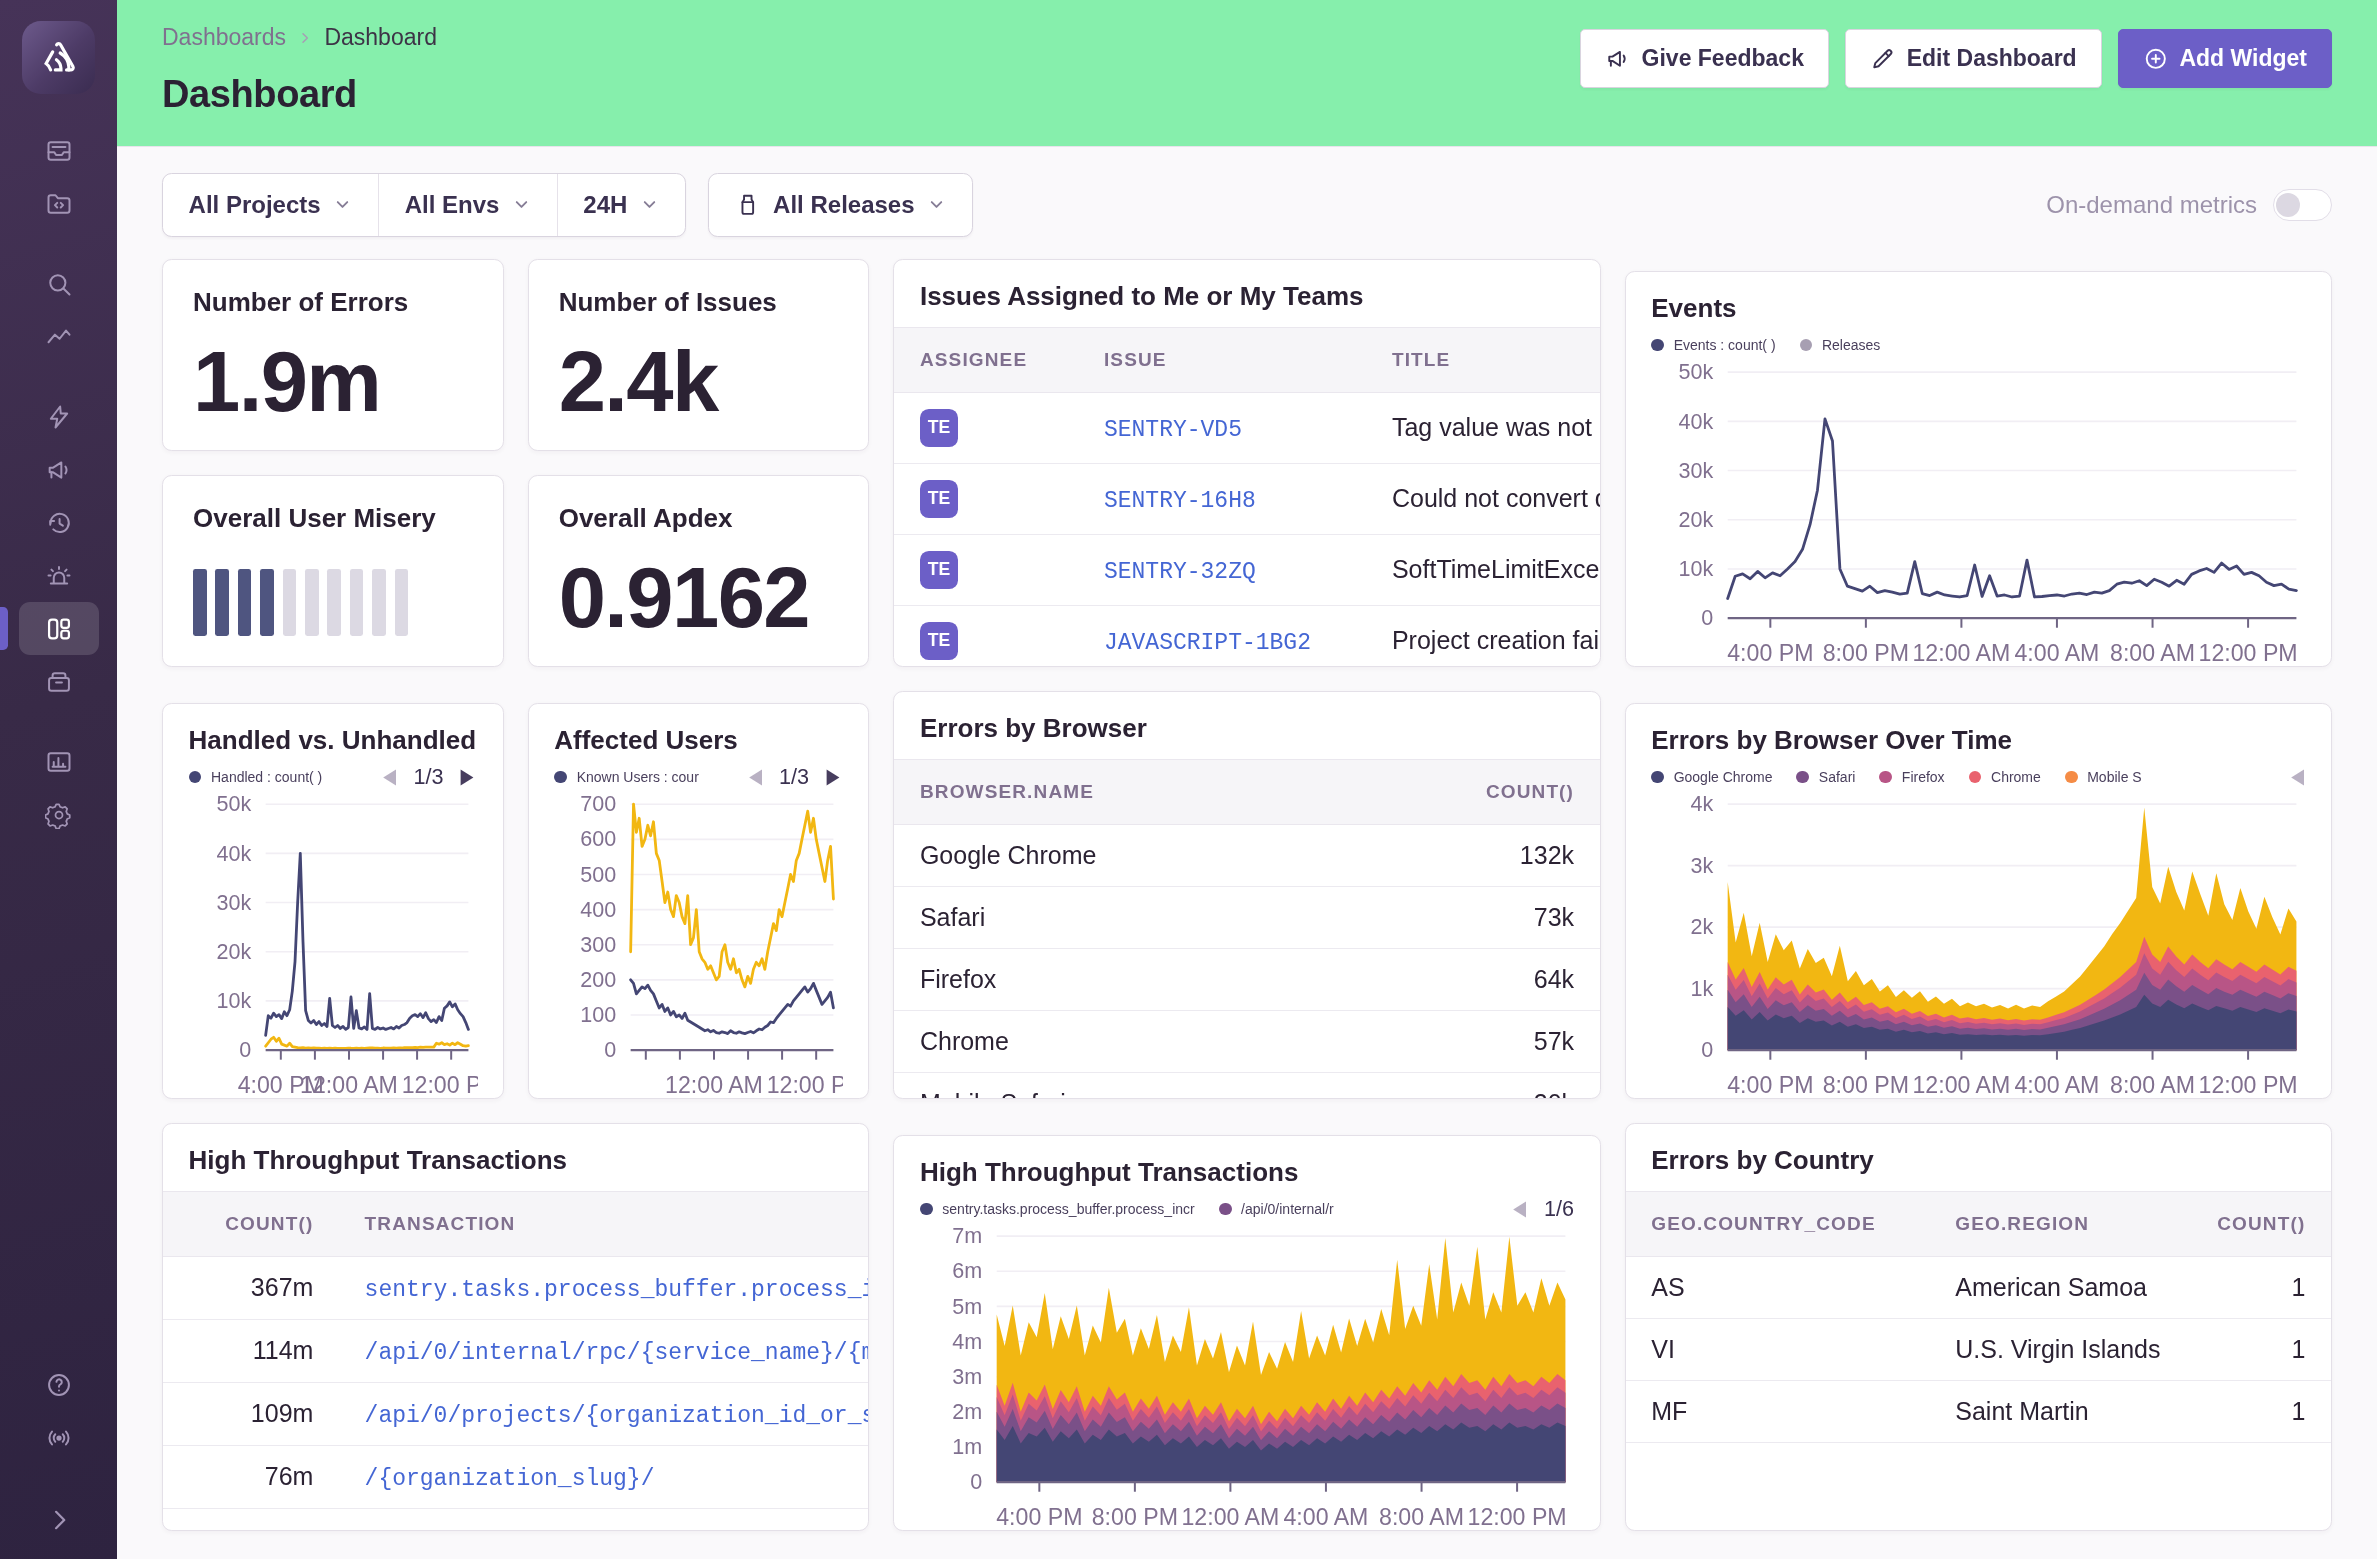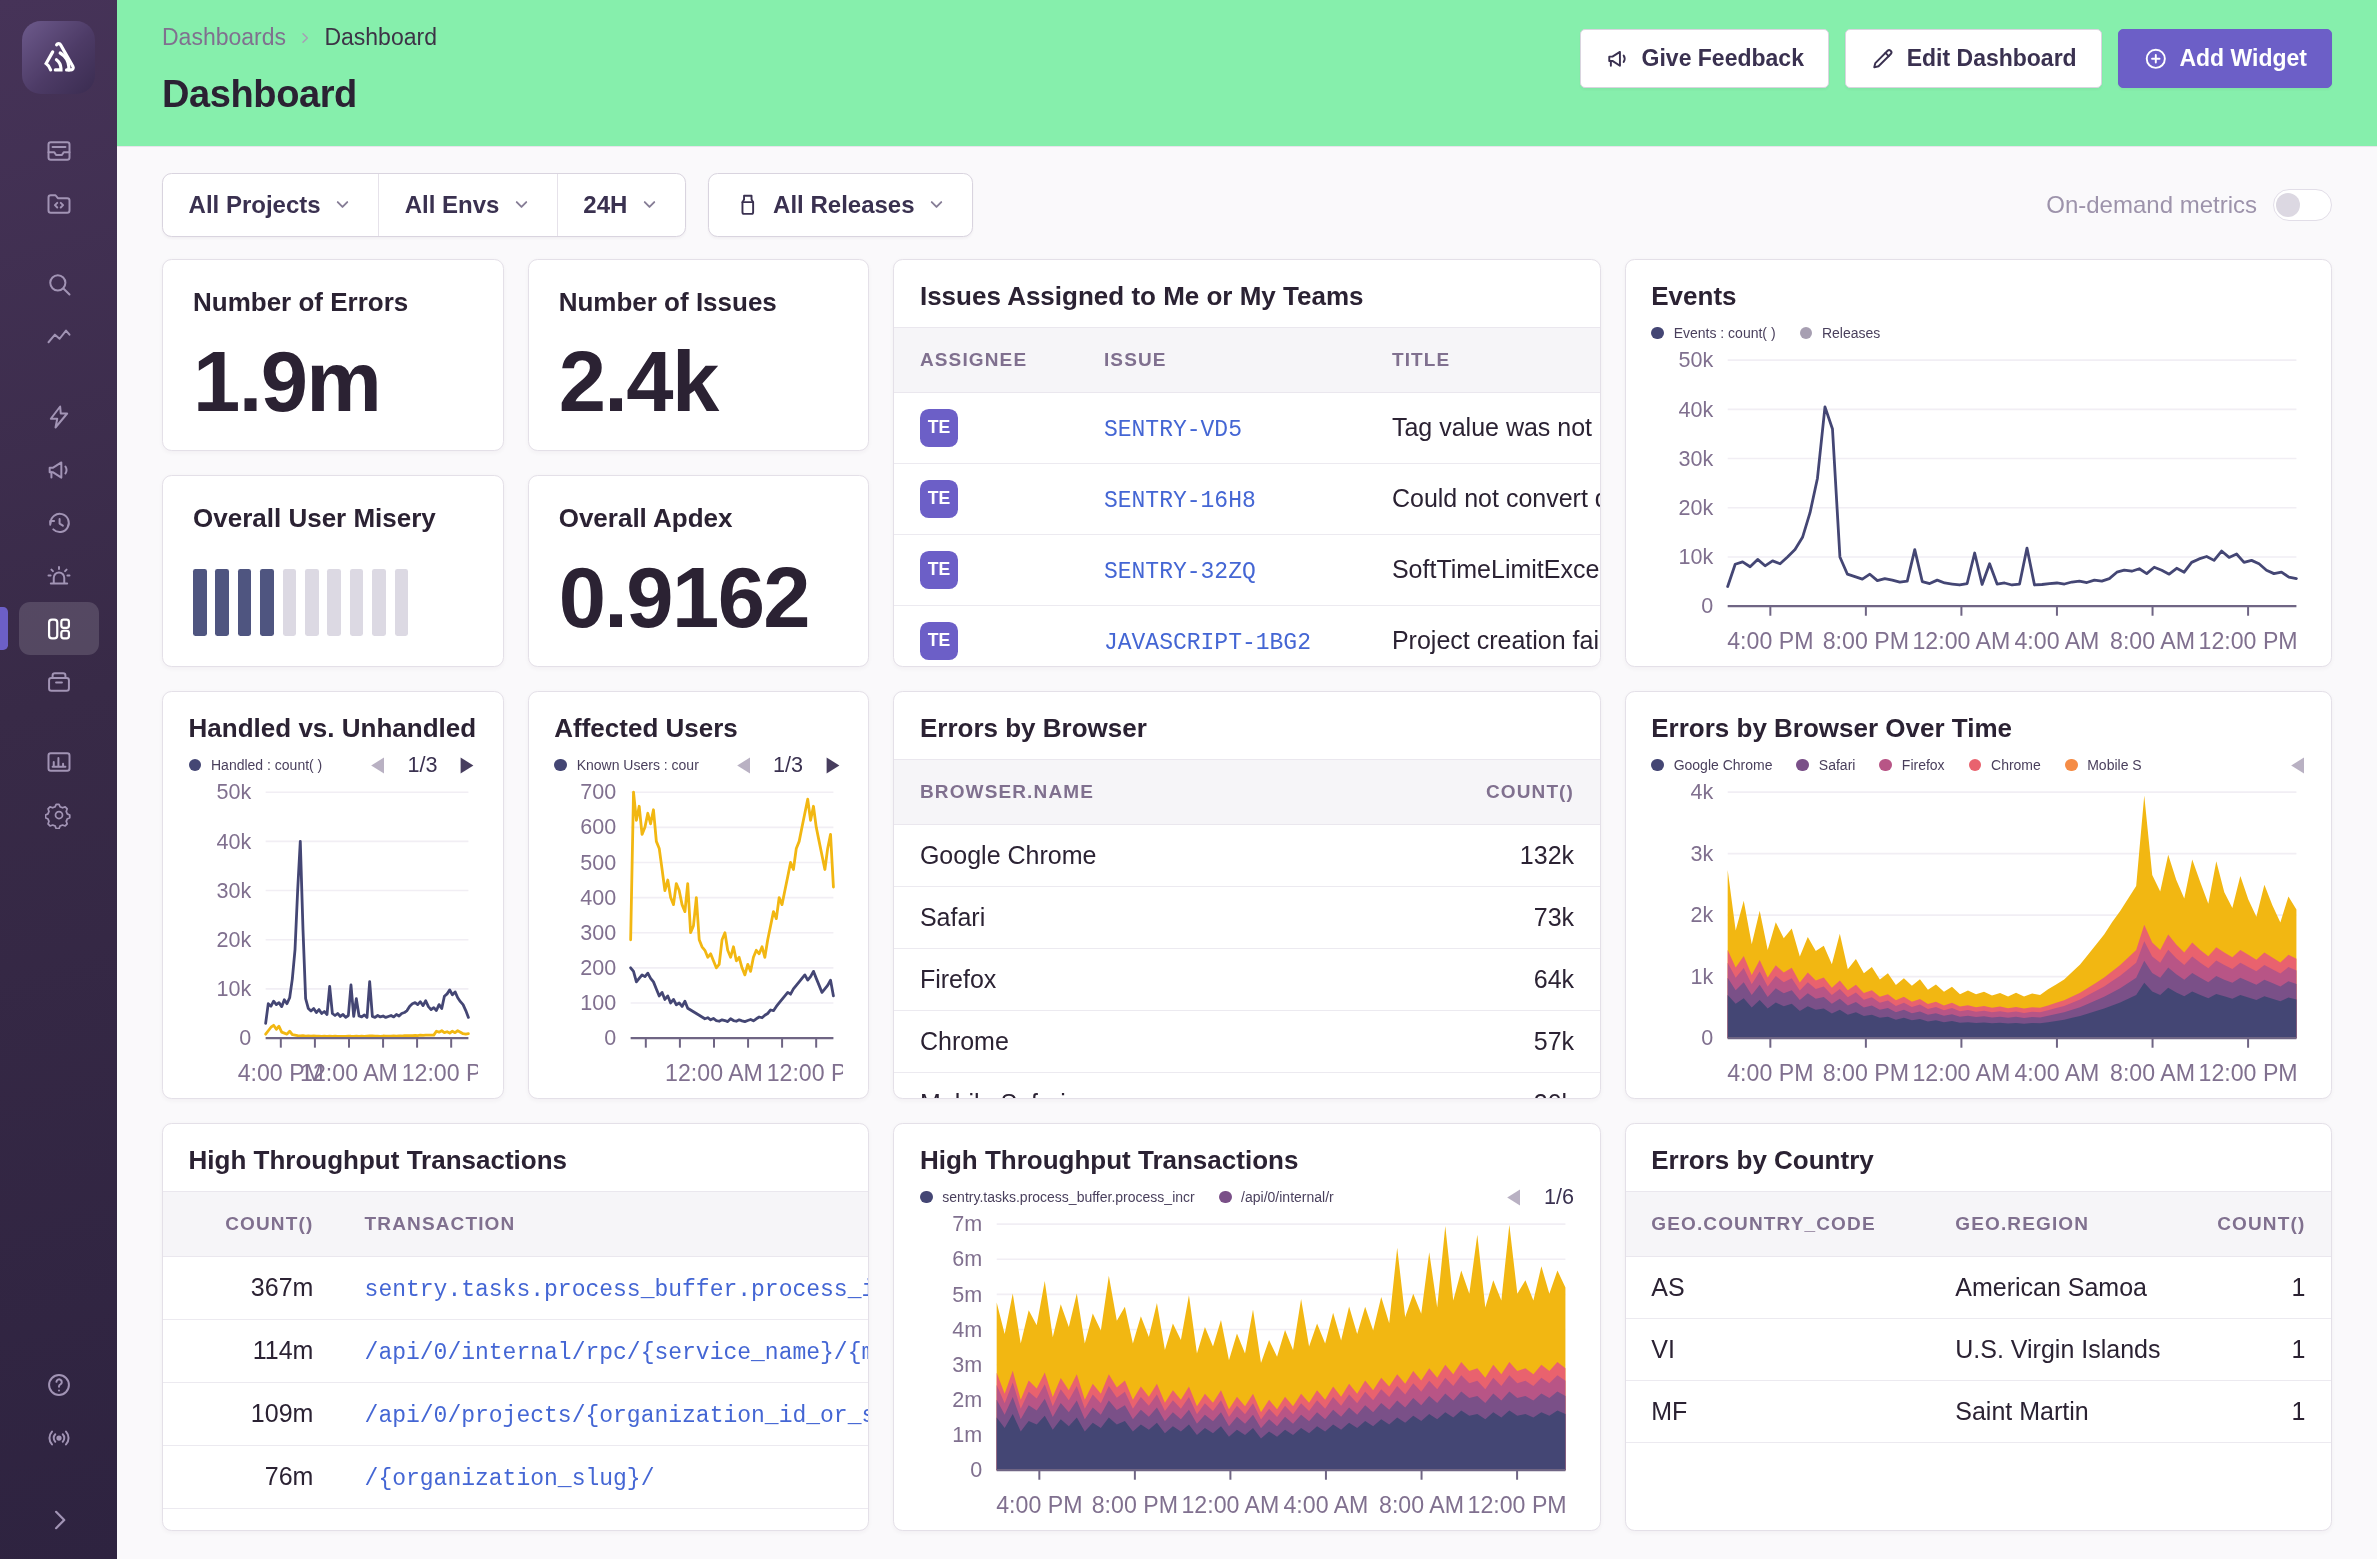--- a/index.html
+++ b/index.html
@@ -68,26 +68,26 @@
   .w-country{grid-area:5/5/7/7}
 
   .num-card { padding:27px 30px; }
   .nc-title { font-size:26px; font-weight:700; color:#2b2233; }
   .nc-value { font-size:85px; font-weight:600; color:#2b2233; margin-top:14.4px; letter-spacing:-1.6px; }
   .misery { display:flex; gap:8.8px; margin-top:35px; }
   .misery .mbar { width:13.6px; height:67px; border-radius:2.4px; background:#dcd9e3; }
   .misery .mbar.filled { background:#4f5580; }
 
   .tw-title { font-size:26px; font-weight:700; color:#2b2233; padding:21px 25.6px 14.4px; white-space:nowrap; }
-  .chart-card { padding:0; }
+  .chart-card { padding:0;margin-top:12px; }
   .chart-card .tw-title { padding-bottom:3.2px; }
   .legend { display:flex; align-items:center; gap:24px; padding:0 25.6px; height:35px; flex-shrink:0; }
   .lg-entry { display:flex; align-items:center; gap:9.6px; font-size:14px; color:#493f5c; white-space:nowrap; cursor:pointer; }
   .lg-dot { width:12.8px; height:12.8px; border-radius:50%; flex-shrink:0; }
-  .lg-pager { margin-left:auto; display:flex; align-items:center; gap:22px; }
+  .lg-pager { margin-left:auto; display:flex; align-items:center; gap:16px; }
   .pg-num { font-size:21.6px; color:#3a3150; }
   .lg-pager svg { cursor:pointer; }
   .chart-box { flex:1; margin:1.6px 25.6px 8px; min-height:0; }
 
   
   table.dt { width:100%; border-collapse:collapse; table-layout:fixed; }
   table.dt thead tr { background:#f6f5f8; }
   table.dt th { padding:21px 25.6px; font-size:19px; font-weight:700; letter-spacing:0.06em;
     color:#80708f; text-align:left; border-top:0.8px solid #eae7ee; border-bottom:0.8px solid #eae7ee; white-space:nowrap; }
   table.dt th.num { text-align:right; }

